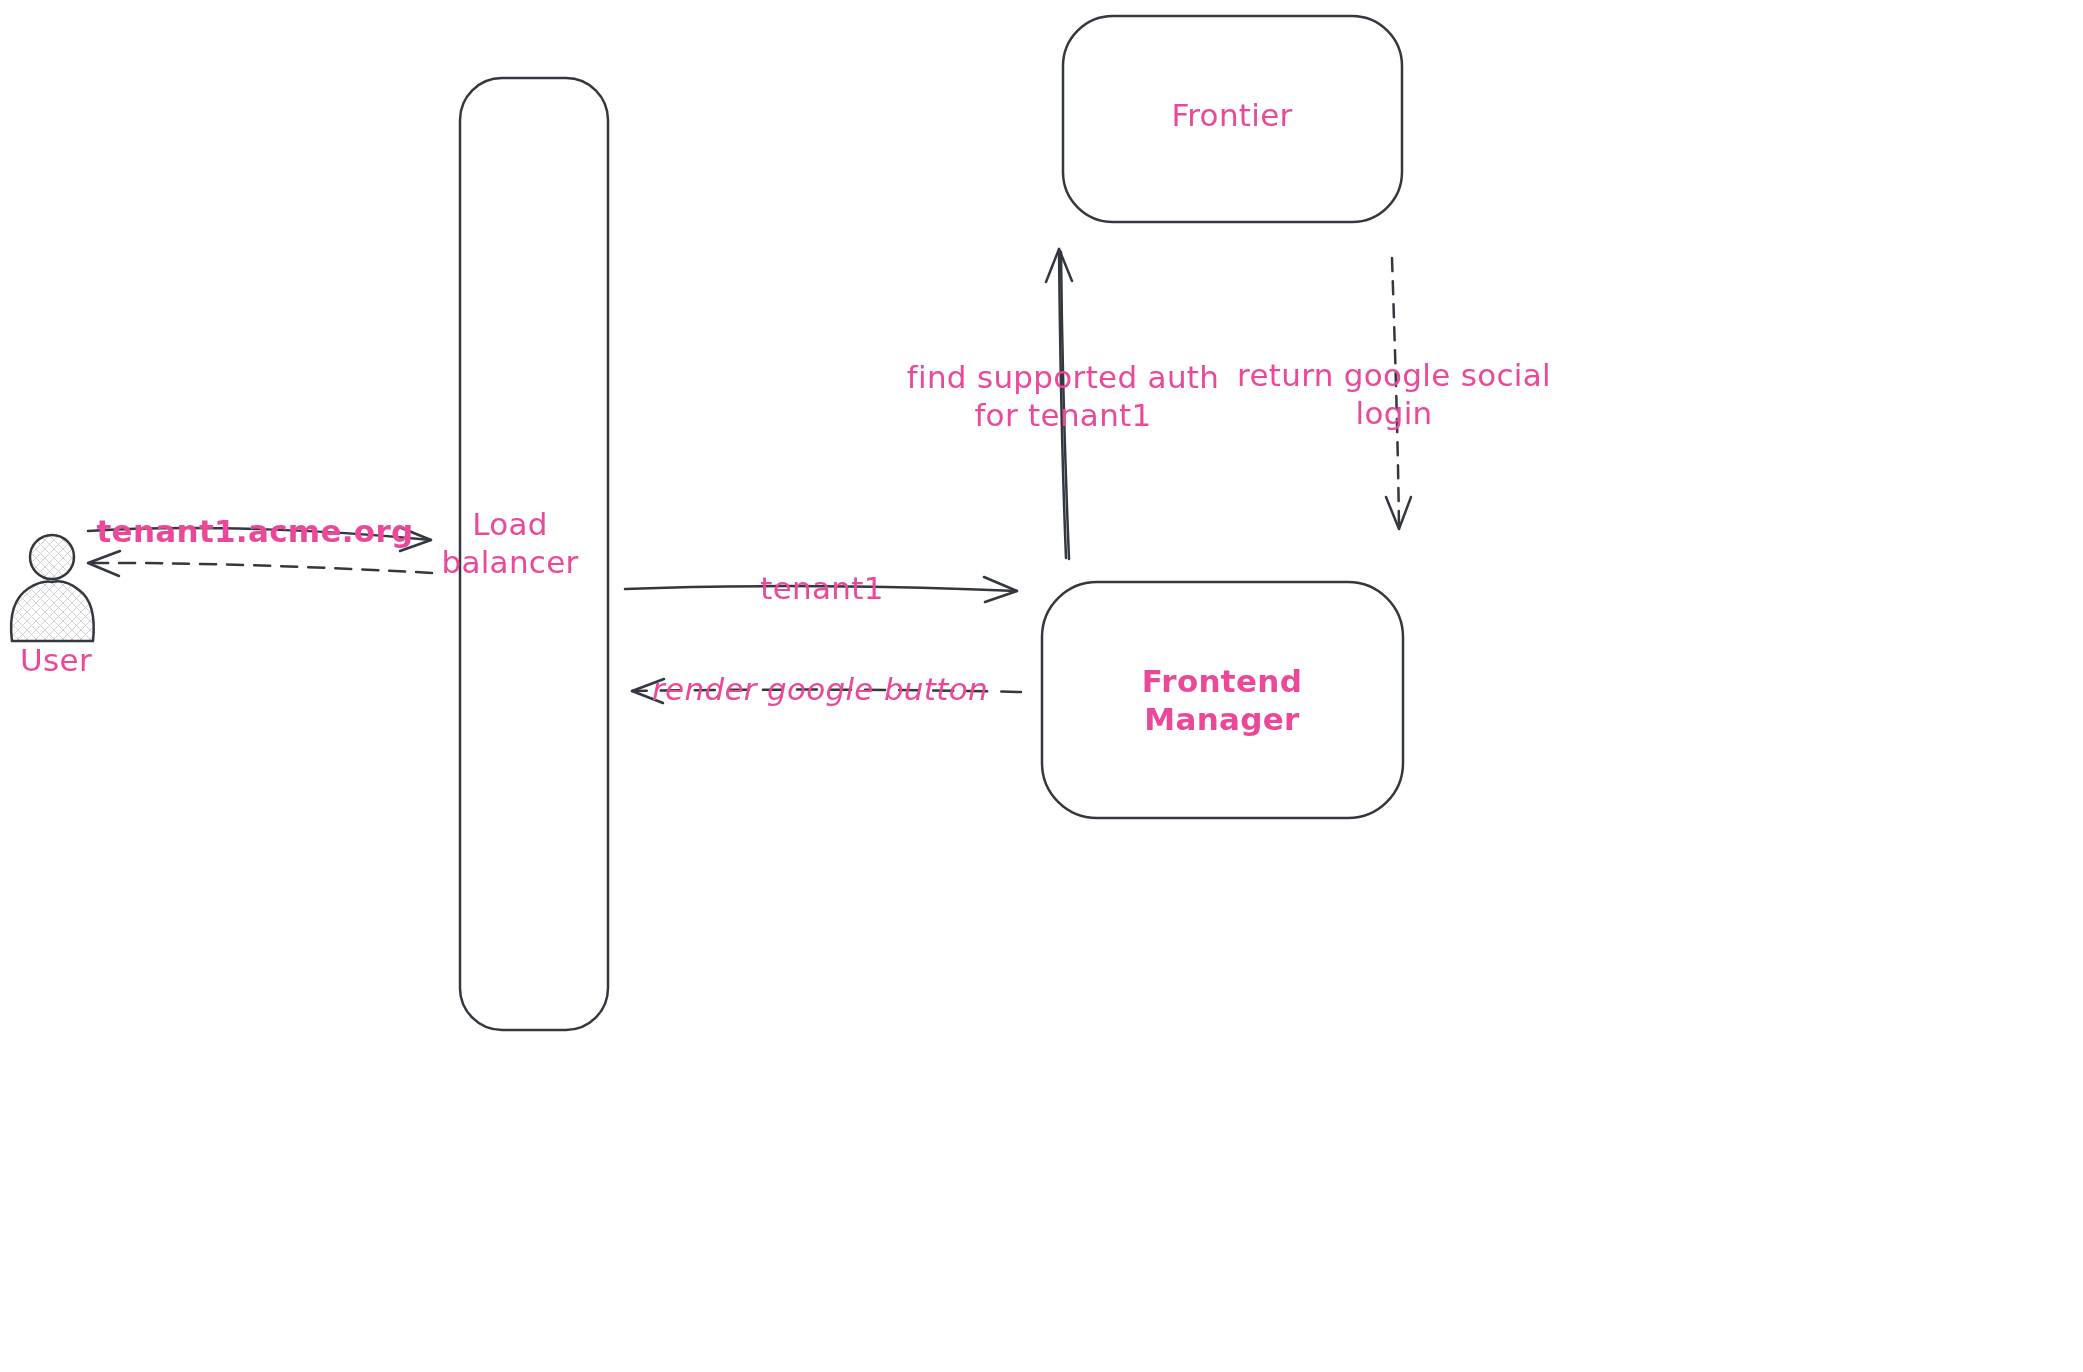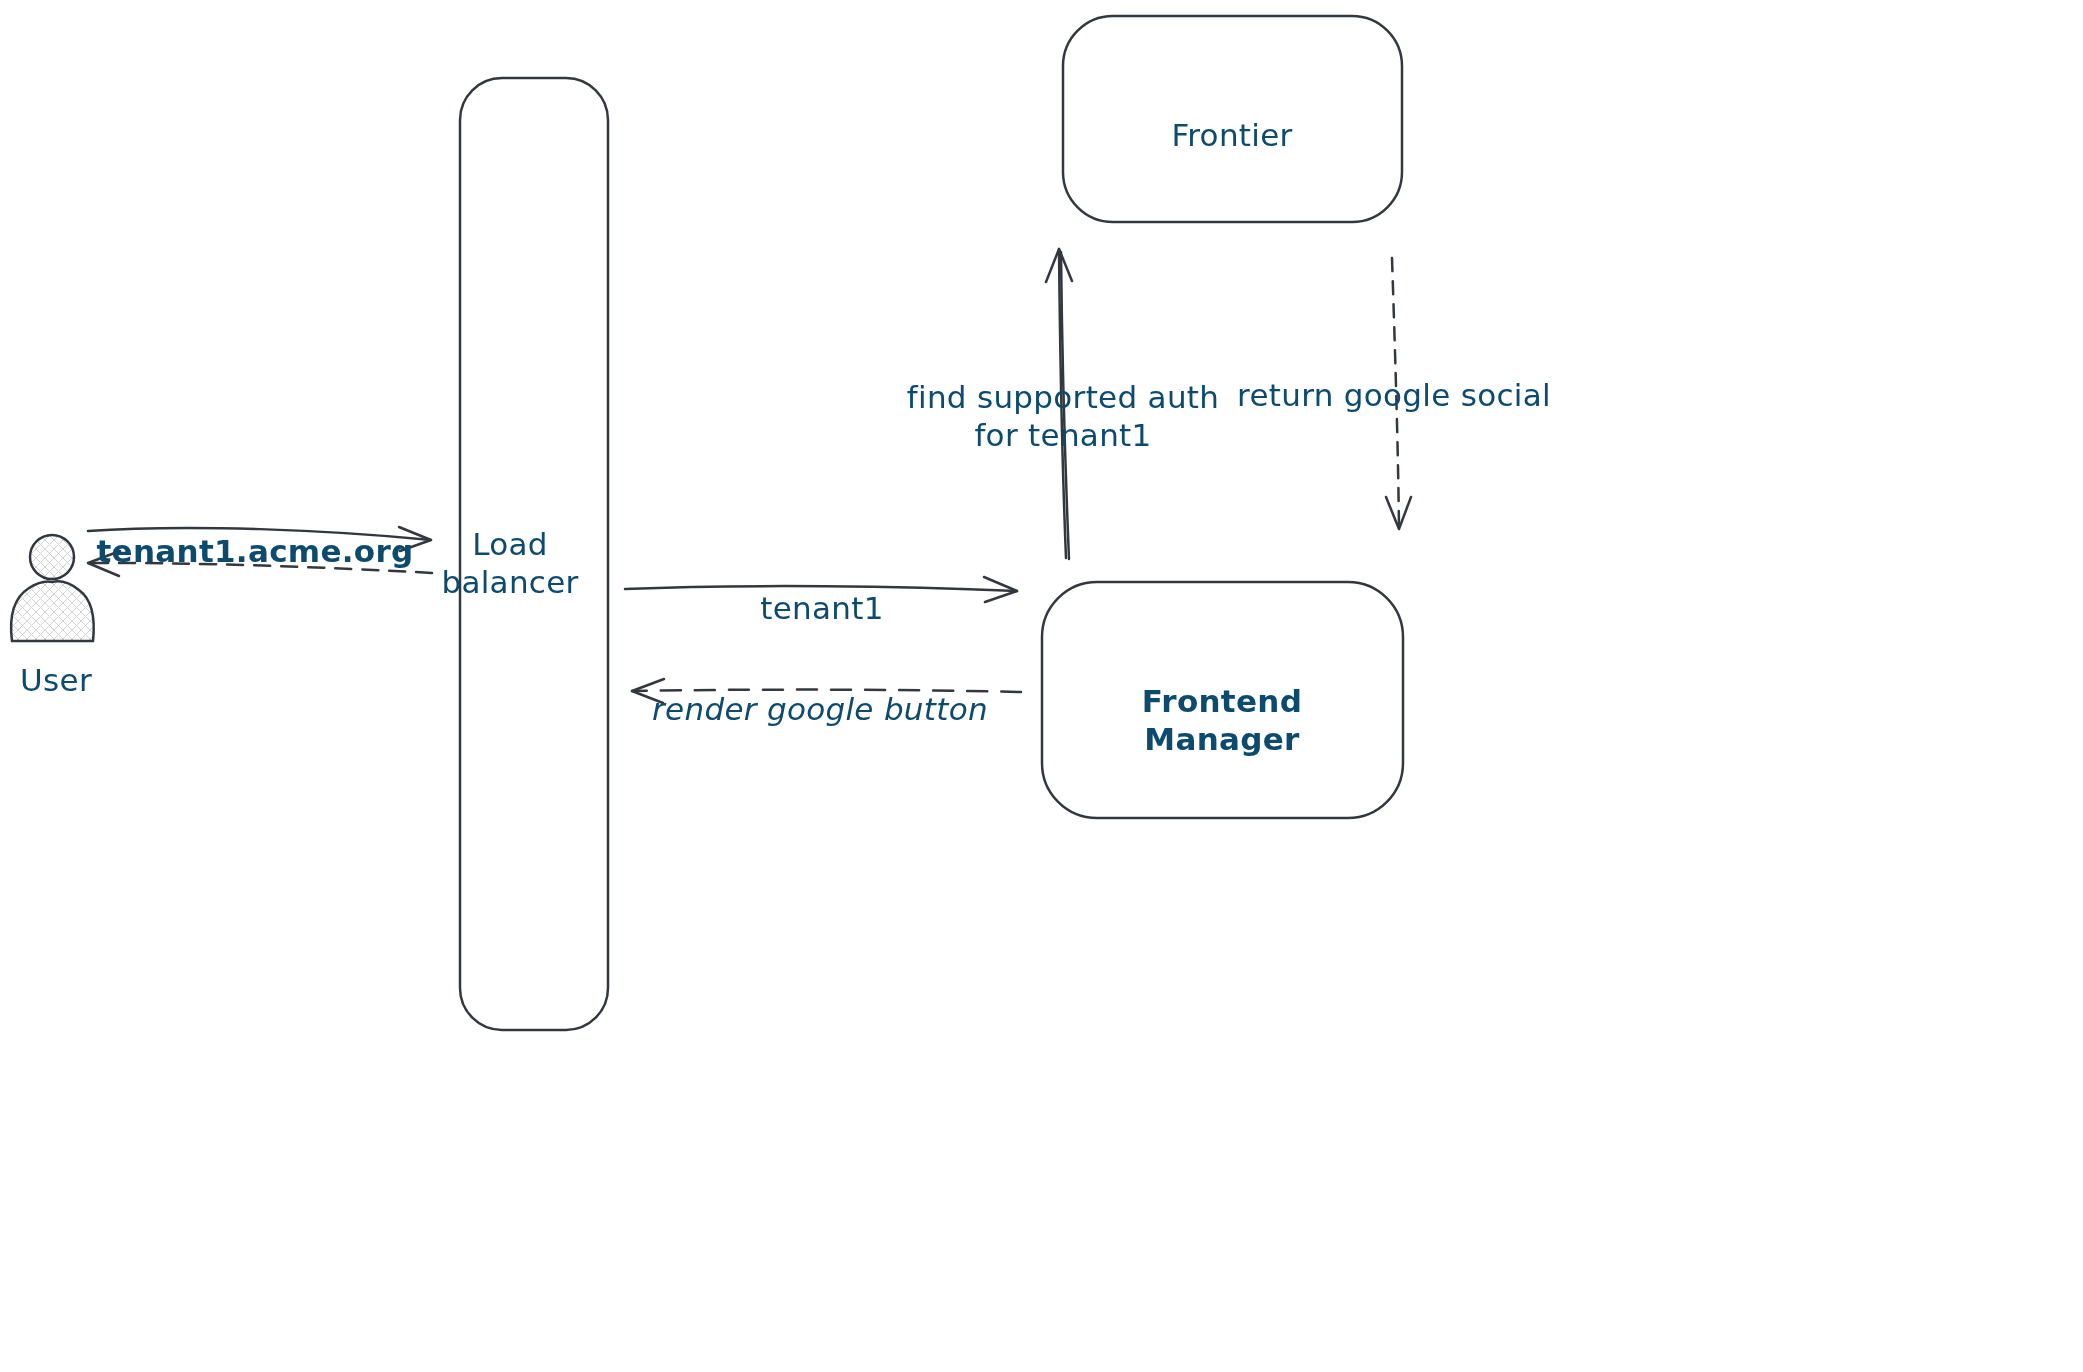--- a/index.html
+++ b/index.html
@@ -8,27 +8,26 @@
   .canvas {
     position: relative;
     width: 2083px;
     height: 1372px;
     background: #ffffff;
     overflow: hidden;
   }
   .canvas > svg { position: absolute; left: 0; top: 0; }
   .lbl {
     position: absolute;
-    color: #0c4a6e;
+    color: #ec4899;
     font-size: 31px;
     transform: translateX(-50%);
     text-align: center;
     white-space: nowrap;
     letter-spacing: 0.3px;
-    margin-top: 20px;
   }
   .lines { line-height: 38px; }
 </style>
 </head>
 <body>
 
 <div class="canvas">
 
   <svg width="2083" height="1372" viewBox="0 0 2083 1372">
     <defs>
@@ -104,15 +103,16 @@
 
   <div class="lbl" style="left:820px; top:671px;font-style:italic;">render google button</div>
 
   <div class="lbl lines" style="left:1063px; top:358px;">
     <div>find supported auth</div>
     <div>for tenant1</div>
   </div>
 
   <div class="lbl lines" style="left:1394px; top:356px;">
     <div>return google social</div>
+    <div>login</div>
   </div>
 
 </div>
 
 </body></html>

